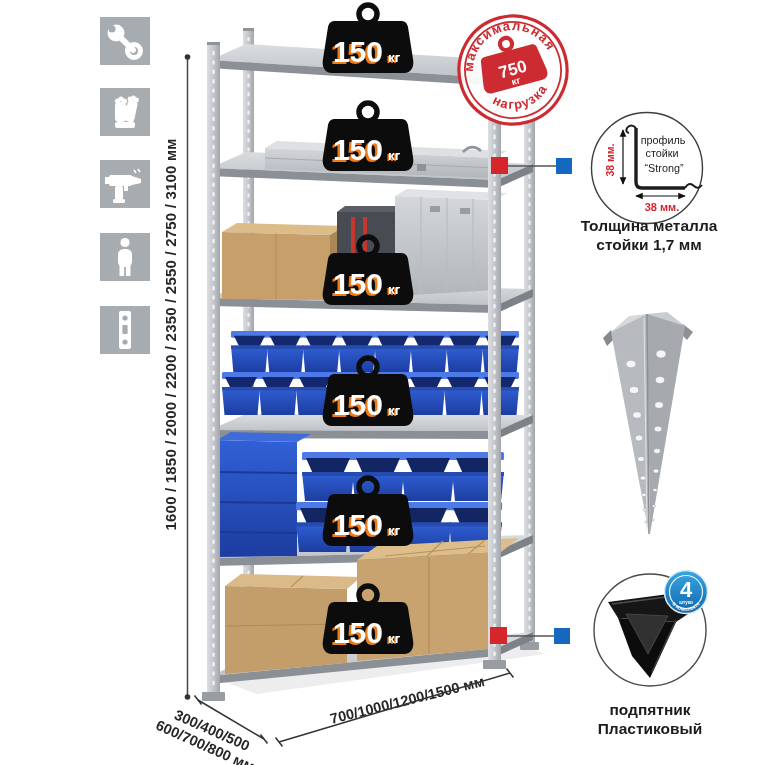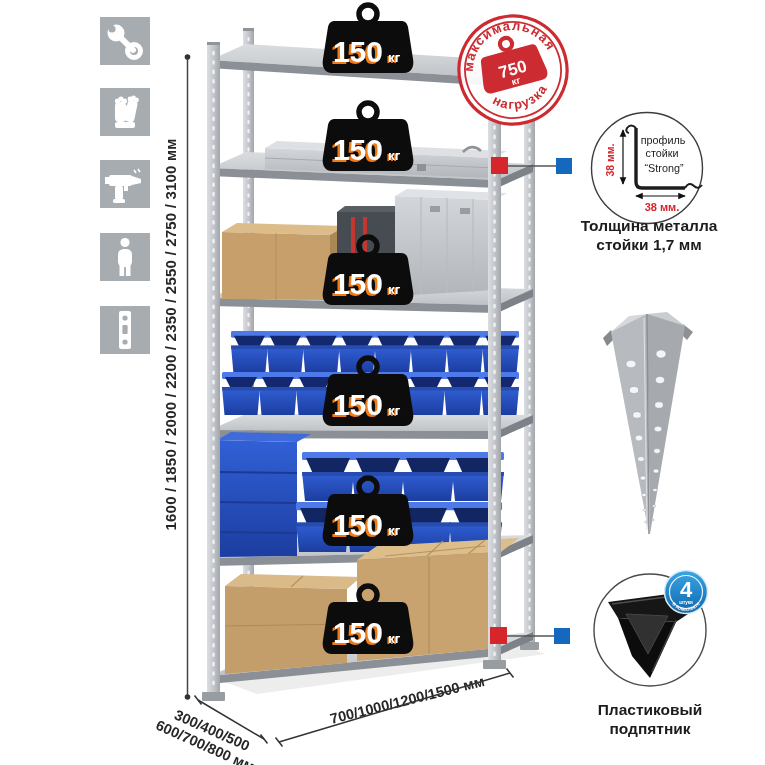--- a/index.html
+++ b/index.html
@@ -404,22 +404,22 @@
       <circle cx="98" cy="24" r="21.5" fill="url(#badgeG)" stroke="#d6ebf8" stroke-width="1.5"></circle>
       <circle cx="98" cy="24" r="16.5" fill="none" stroke="#ffffff" stroke-width="1.2" opacity="0.9"></circle>
       <text x="98" y="29" font-size="22" font-weight="800" fill="#fff" text-anchor="middle">4</text>
       <text x="98" y="35.5" font-size="4.5" font-weight="700" fill="#fff" text-anchor="middle">штуки</text>
       <text font-size="5.4" font-weight="700" fill="#fff" text-anchor="middle">
         <textPath href="#bArc" startOffset="50%">в комплекте</textPath>
       </text>
     </g>
   </svg>
   <div class="abs caption" style="left:575px;top:700px;width:150px;">
+    <div>подпятник</div>
     <div>Пластиковый</div>
-    <div>подпятник</div>
   </div>
 
   <div class="abs lbl h-dim">1600 / 1850 / 2000 / 2200 / 2350 / 2550 / 2750 / 3100 мм</div>
   <div class="abs lbl d-dim">
     <div>300/400/500</div>
     <div>600/700/800 мм</div>
   </div>
   <div class="abs lbl w-dim">700/1000/1200/1500 мм</div>
 
   <svg class="abs" style="left:0;top:0;pointer-events:none;" width="765" height="765" viewBox="0 0 765 765">

